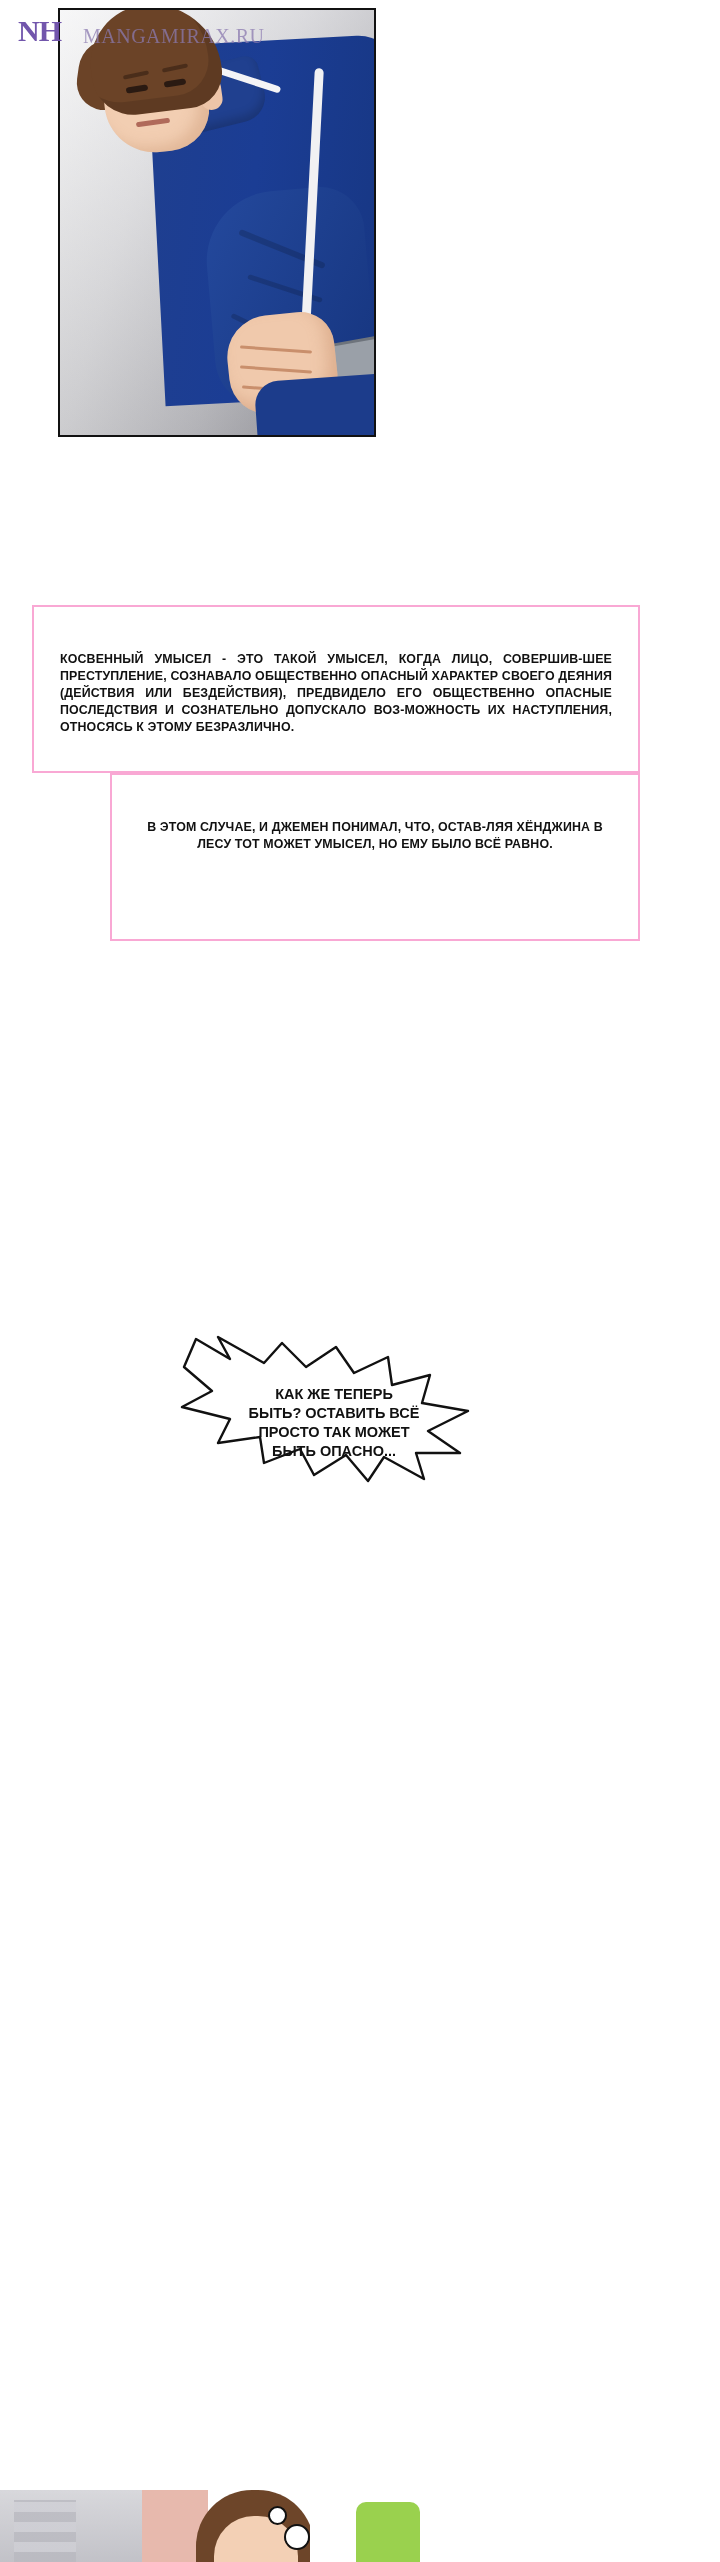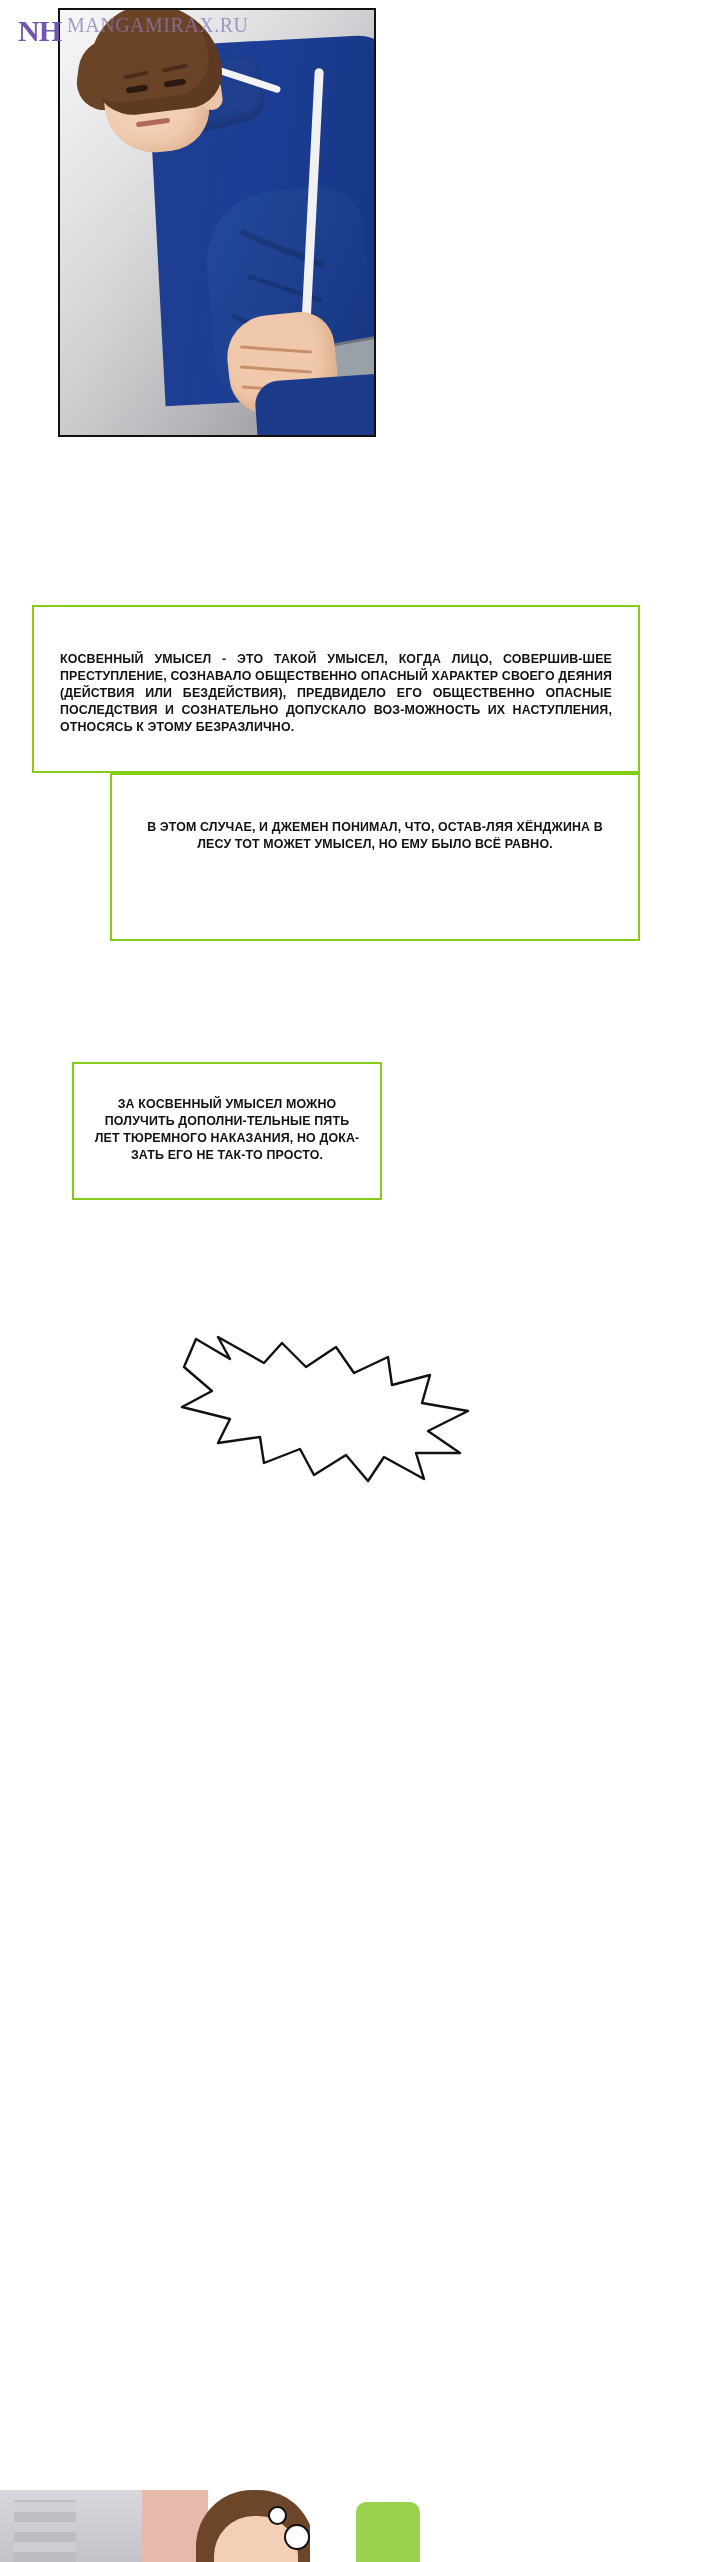--- a/index.html
+++ b/index.html
@@ -23,22 +23,22 @@
     background: #ffffff;
   }
 
   
   .watermark {
     position: absolute;
     left: 18px;
     top: 14px;
     z-index: 50;
     display: flex;
-    align-items: flex-start;
-    gap: 6px;
+    align-items: flex-end;
+    gap: 22px;
     pointer-events: none;
   }
   .watermark .wm-logo {
     font-family: "Liberation Serif", serif;
     font-size: 30px;
     font-weight: bold;
     color: #6b4ea8;
     letter-spacing: -1px;
     opacity: .95;
   }
@@ -229,21 +229,21 @@
     width: 180px; height: 70px;
     background: #1c3c8b;
     border-radius: 24px 10px 0 0;
     transform: rotate(-4deg);
   }
 
   
   .narr {
     position: absolute;
     background: #ffffff;
-    border: 2px solid #84cc16;
+    border: 2px solid #f9a8d4;
     box-sizing: border-box;
   }
   .narr p {
     margin: 0;
     font-family: "Liberation Sans", sans-serif;
     font-weight: bold;
     font-size: 12.4px;
     line-height: 17px;
     color: #111111;
     letter-spacing: .15px;
@@ -399,28 +399,29 @@
   </div>
 
   <div class="narr narr-1">
     <p>КОСВЕННЫЙ УМЫСЕЛ - ЭТО ТАКОЙ УМЫСЕЛ, КОГДА ЛИЦО, СОВЕРШИВ-ШЕЕ ПРЕСТУПЛЕНИЕ, СОЗНАВАЛО ОБЩЕСТВЕННО ОПАСНЫЙ ХАРАКТЕР СВОЕГО ДЕЯНИЯ (ДЕЙСТВИЯ ИЛИ БЕЗДЕЙСТВИЯ), ПРЕДВИДЕЛО ЕГО ОБЩЕСТВЕННО ОПАСНЫЕ ПОСЛЕДСТВИЯ И СОЗНАТЕЛЬНО ДОПУСКАЛО ВОЗ-МОЖНОСТЬ ИХ НАСТУПЛЕНИЯ, ОТНОСЯСЬ К ЭТОМУ БЕЗРАЗЛИЧНО.</p>
   </div>
 
   <div class="narr narr-2">
     <p>В ЭТОМ СЛУЧАЕ, И ДЖЕМЕН ПОНИМАЛ, ЧТО, ОСТАВ-ЛЯЯ ХЁНДЖИНА В ЛЕСУ ТОТ МОЖЕТ УМЫСЕЛ, НО ЕМУ БЫЛО ВСЁ РАВНО.</p>
   </div>
 
-  <div class="narr narr-3">
-    <p>ЗА КОСВЕННЫЙ УМЫСЕЛ МОЖНО ПОЛУЧИТЬ ДОПОЛНИ-ТЕЛЬНЫЕ ПЯТЬ ЛЕТ ТЮРЕМНОГО НАКАЗАНИЯ, НО ДОКА-ЗАТЬ ЕГО НЕ ТАК-ТО ПРОСТО.</p>
-  </div>
 
   <div class="balloon">
     <svg width="300" height="150" viewBox="0 0 300 150">
       <polygon points="18,6 52,26 40,4 86,30 104,10 128,34 158,14 176,40 210,24 214,52 252,42 244,70 290,78 250,98 282,120 238,120 246,146 206,124 190,148 168,122 136,142 122,116 86,130 82,104 40,110 52,86 4,74 34,58 6,34" fill="#ffffff" stroke="#111111" stroke-width="2.4" stroke-linejoin="round"></polygon>
     </svg>
+    <div class="balloon-text">КАК ЖЕ ТЕПЕРЬ
+БЫТЬ? ОСТАВИТЬ ВСЁ
+ПРОСТО ТАК МОЖЕТ
+БЫТЬ ОПАСНО...</div>
   </div>
 
   <div class="bottom-strip">
     <div class="bs-right"></div>
     <div class="bs-left"></div>
     <div class="bs-pink"></div>
     <div class="bs-hair"></div>
     <div class="bs-face"></div>
     <div class="bs-white"></div>
     <div class="bs-green"></div>

